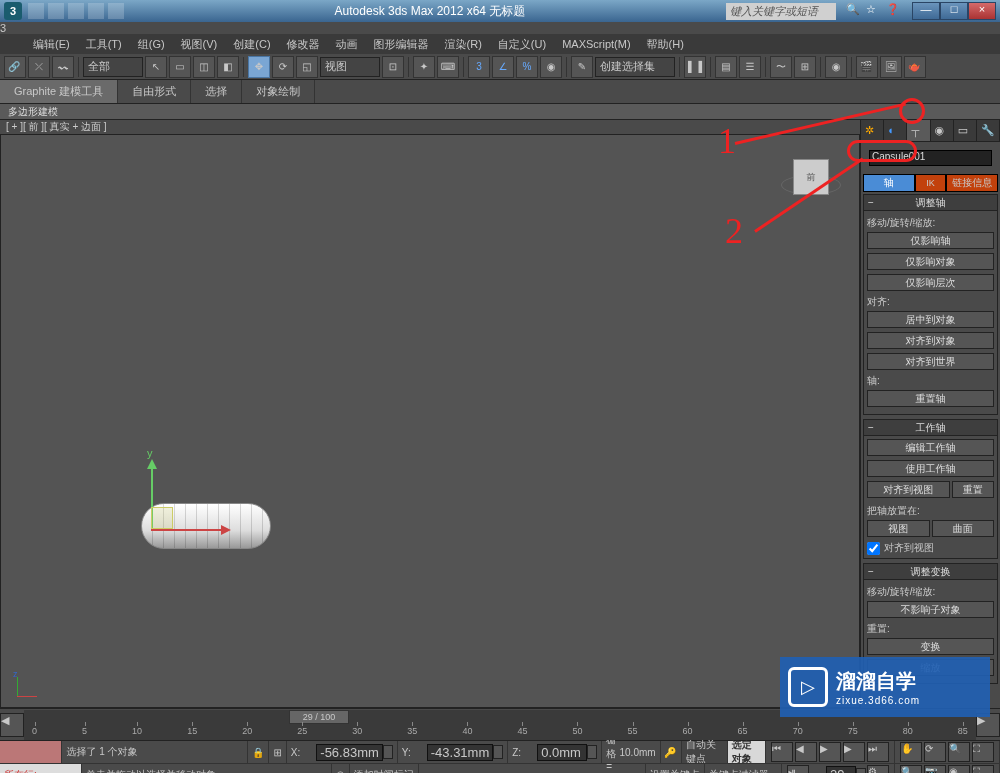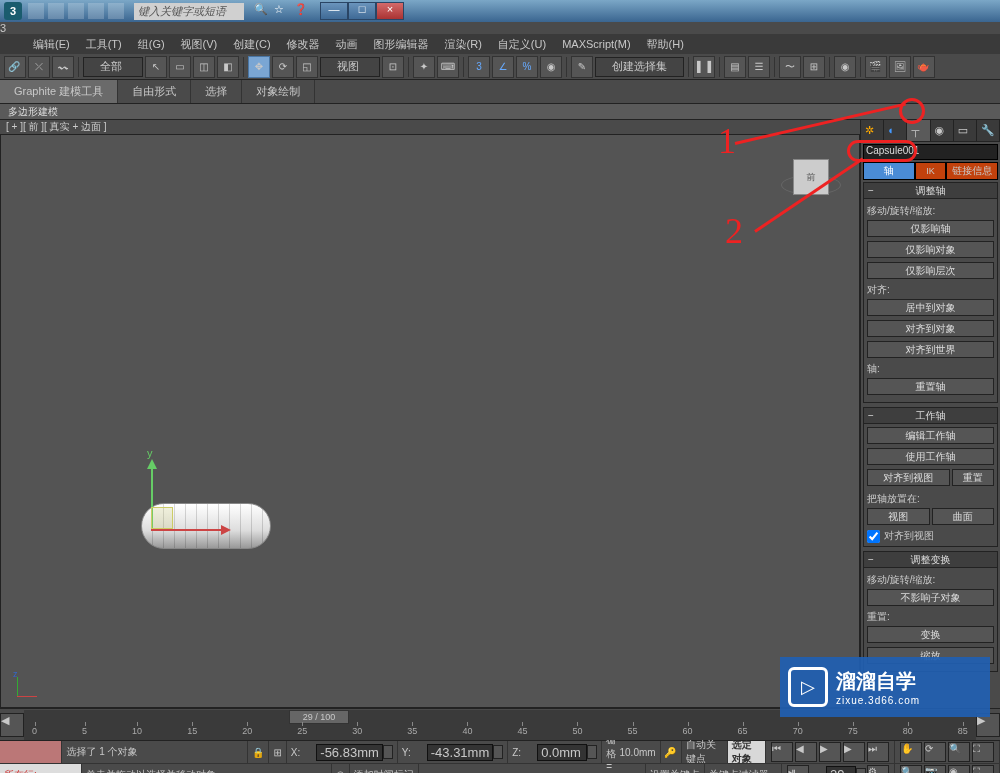--- a/index.html
+++ b/index.html
@@ -20,21 +20,21 @@
 
 
 .menubar { height: 20px; background: #3a3a3a; display: flex; align-items: center; padding-left: 25px; }
 .menu-item { padding: 2px 8px; color: #c8c8c8; cursor: pointer; }
 
 
 .toolbar { height: 26px; background: #4a4a4a; border-bottom: 1px solid #222; display: flex; align-items: center; padding: 0 4px; gap: 2px; }
 .tb-btn { width: 22px; height: 22px; background: #555; border: 1px solid #333; display: flex; align-items: center; justify-content: center; font-size: 10px; }
 .tb-btn.active { background: #7aa6d4; border-color: #4a76a4; }
 .tb-sep { width: 1px; height: 20px; background: #333; margin: 0 2px; }
-.tb-dropdown { height: 20px; background: #444; border: 1px solid #222; padding: 0 16px; min-width: 60px; display: flex; align-items: center; }
+.tb-dropdown { height: 20px; background: #444; border: 1px solid #222; padding: 0 4px; min-width: 60px; display: flex; align-items: center; }
 
 
 .ribbon { height: 24px; background: #4a4a4a; border-bottom: 1px solid #222; display: flex; align-items: flex-start; }
 .ribbon-tab { padding: 4px 14px; color: #c8c8c8; border-right: 1px solid #333; }
 .ribbon-tab.active { background: #6a6a6a; }
 .sub-ribbon { height: 16px; background: #5a5a5a; color: #ddd; padding: 1px 8px; border-bottom: 1px solid #222; font-size: 10px; }
 
 
 .main { display: flex; height: 588px; }
 .viewport-area { flex: 1; display: flex; flex-direction: column; }
@@ -58,21 +58,21 @@
 
 .viewcube { position: absolute; right: 30px; top: 24px; width: 36px; height: 36px; background: #ccc; border: 1px solid #888; display: flex; align-items: center; justify-content: center; font-size: 9px; color: #555; transform: perspective(100px) rotateY(0deg); }
 .viewcube-ring { position: absolute; right: 18px; top: 40px; width: 60px; height: 20px; border: 1px solid #666; border-radius: 50%; }
 
 
 .cmd-panel { width: 140px; background: #4a4a4a; border-left: 1px solid #222; display: flex; flex-direction: column; }
 .cmd-tabs { height: 22px; display: flex; background: #3a3a3a; border-bottom: 1px solid #222; }
 .cmd-tab { flex: 1; display: flex; align-items: center; justify-content: center; border-right: 1px solid #222; }
 .cmd-tab.active { background: #5a5a5a; }
 .cmd-tab-icon { width: 14px; height: 14px; }
-.obj-name { height: 16px; background: #222; border: 1px solid #000; color: #ddd; padding: 0 2px; font-size: 10px; margin: 2px; }
+.obj-name { height: 16px; background: #222; border: 1px solid #000; color: #ddd; padding: 0 2px; font-size: 10px; margin: 8px; }
 .sub-tabs { height: 18px; display: flex; margin: 0 2px; }
 .sub-tab { flex: 1; text-align: center; border: 1px solid #000; background: #c2410c; font-size: 10px; line-height: 16px; }
 .sub-tab.active { background: #4a8cd6; color: #fff; }
 .sub-tab.narrow { flex: 0.6; font-size: 9px; }
 .rollout { border: 1px solid #222; margin: 2px; background: #4a4a4a; }
 .rollout-header { height: 16px; background: #3e3e3e; color: #ddd; text-align: center; font-size: 10px; line-height: 16px; border-bottom: 1px solid #222; position: relative; }
 .rollout-header::before { content: "−"; position: absolute; left: 4px; }
 .rollout-body { padding: 3px; }
 .rollout-label { font-size: 10px; color: #ccc; margin: 2px 0; }
 .panel-btn { display: block; width: 100%; height: 17px; background: #555; border: 1px solid #222; color: #ddd; font-size: 10px; margin-bottom: 4px; text-align: center; line-height: 15px; }
@@ -116,20 +116,21 @@
 
 <div class="titlebar">
   <div class="app-icon">3</div>
   <div class="qat">
     <div class="qat-btn"></div>
     <div class="qat-btn"></div>
     <div class="qat-btn"></div>
     <div class="qat-btn"></div>
     <div class="qat-btn"></div>
   </div>
+  <div class="title">Autodesk 3ds Max 2012 x64   无标题</div>
   <div class="searchbox">键入关键字或短语</div>
   <div class="help-icons">
     <span>🔍</span>
     <span>☆</span>
     <span>❓</span>
   </div>
   <div class="win-controls">
     <div class="win-btn">—</div>
     <div class="win-btn">□</div>
     <div class="win-btn close">×</div>

